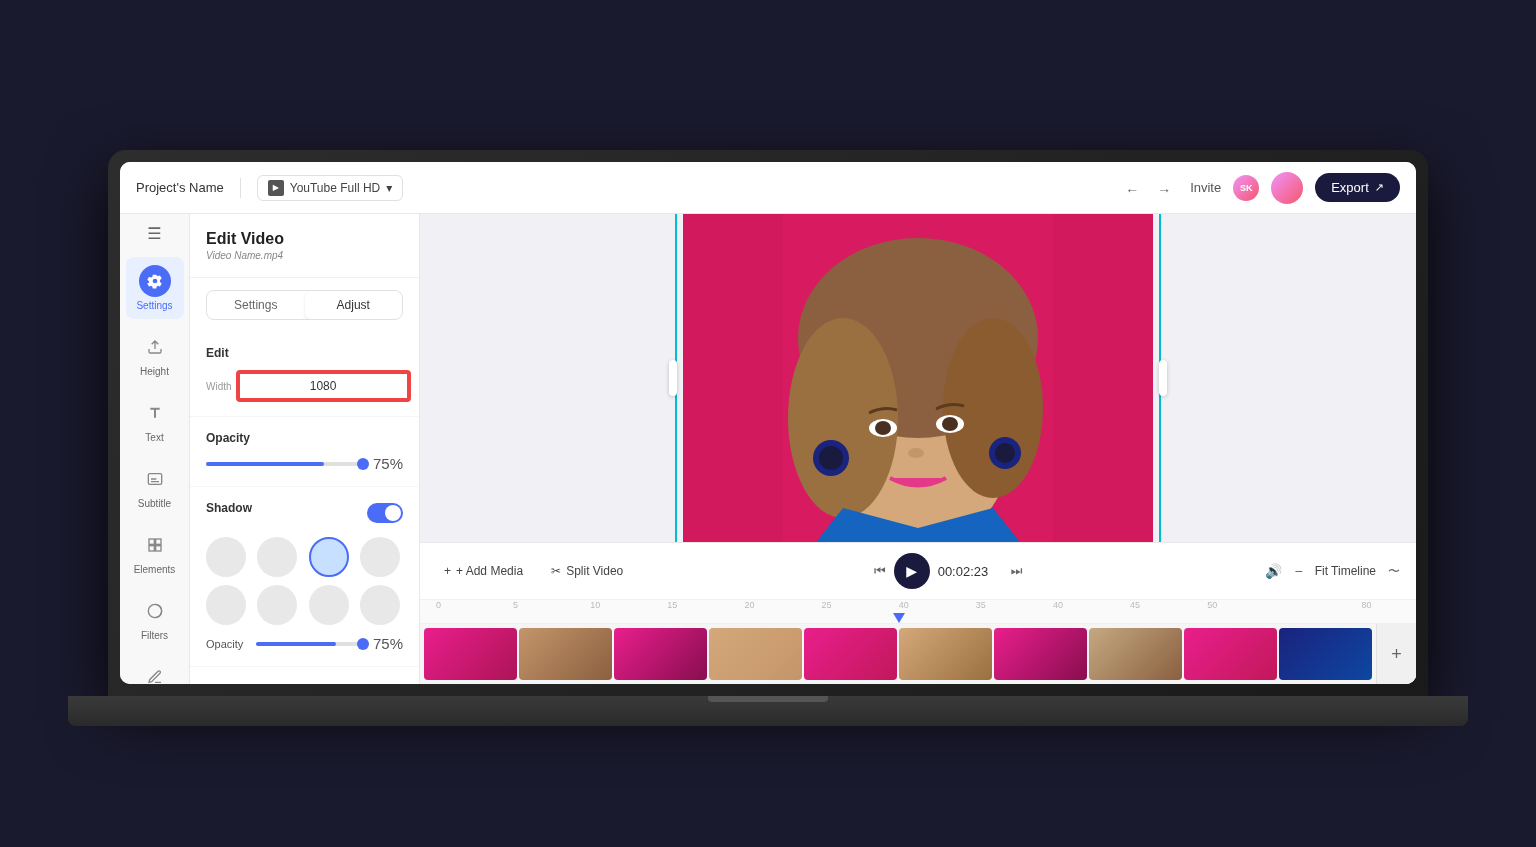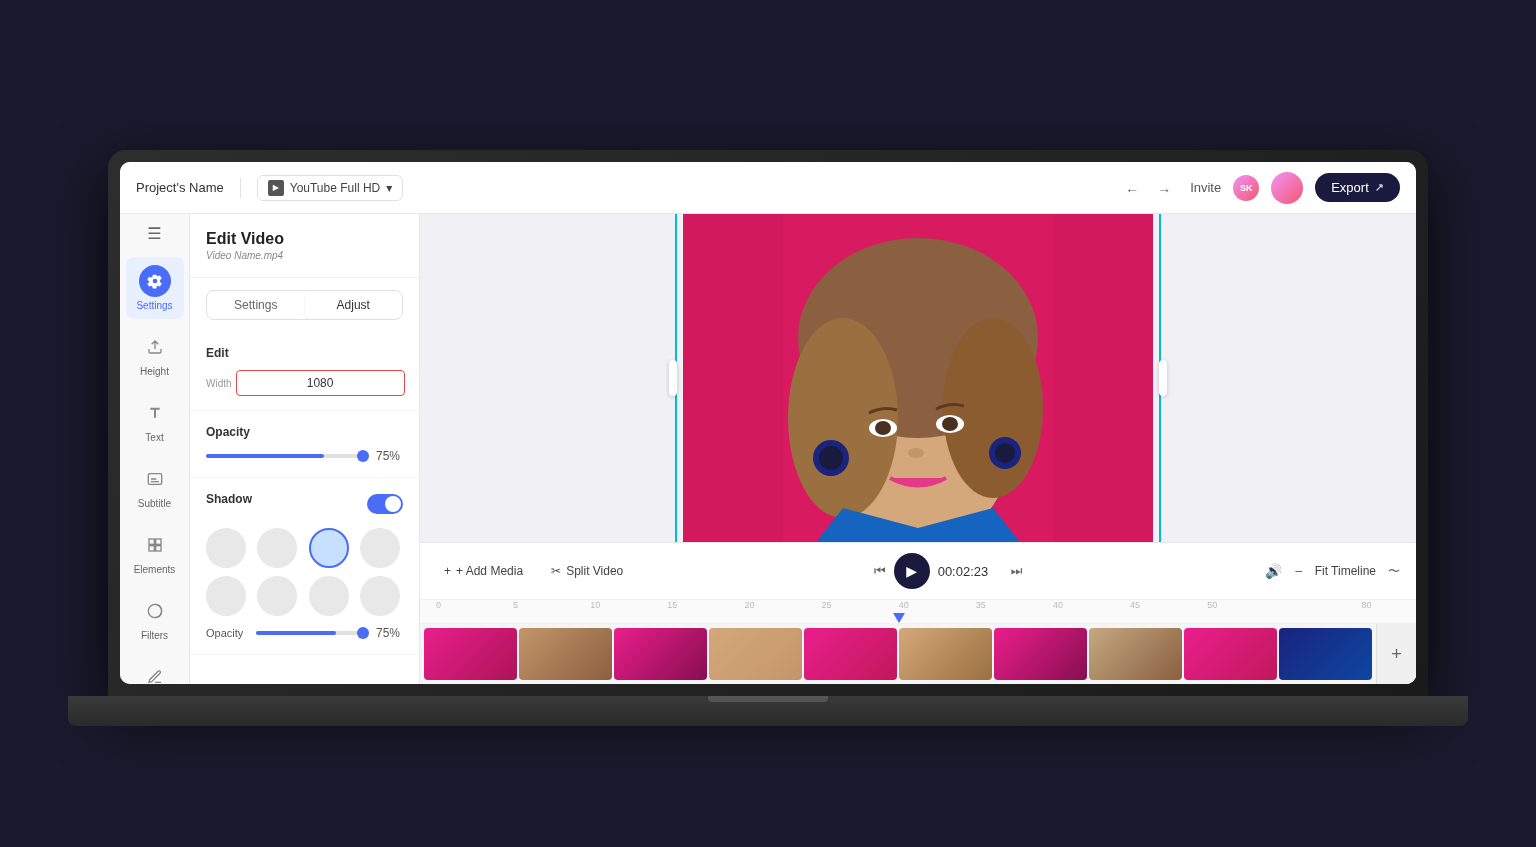--- a/index.html
+++ b/index.html
@@ -298,21 +298,21 @@
       flex: 1;
     }
 
     .size-label {
       font-size: 10px;
       color: #999;
     }
 
     .size-input {
       flex: 1;
-      border: 1px solid #ef4444;
+      border: 4px solid #ef4444;
       border-radius: 4px;
       padding: 5px 6px;
       font-size: 12px;
       color: #333;
       text-align: center;
     }
 
     .rotation-row {
       display: flex;
       align-items: center;
@@ -376,24 +376,24 @@
     .slider-thumb {
       width: 12px; height: 12px;
       background: #4a6cf7;
       border-radius: 50%;
       position: absolute;
       top: 50%; transform: translateY(-50%);
       right: -6px;
     }
 
     .opacity-value {
-      font-size: 12px;
+      font-size: 15px;
       color: #555;
       min-width: 30px;
-      text-align: center;
+      text-align: right;
     }
 
     .shadow-header {
       display: flex;
       justify-content: space-between;
       align-items: center;
       margin-bottom: 12px;
     }
 
     .toggle {

